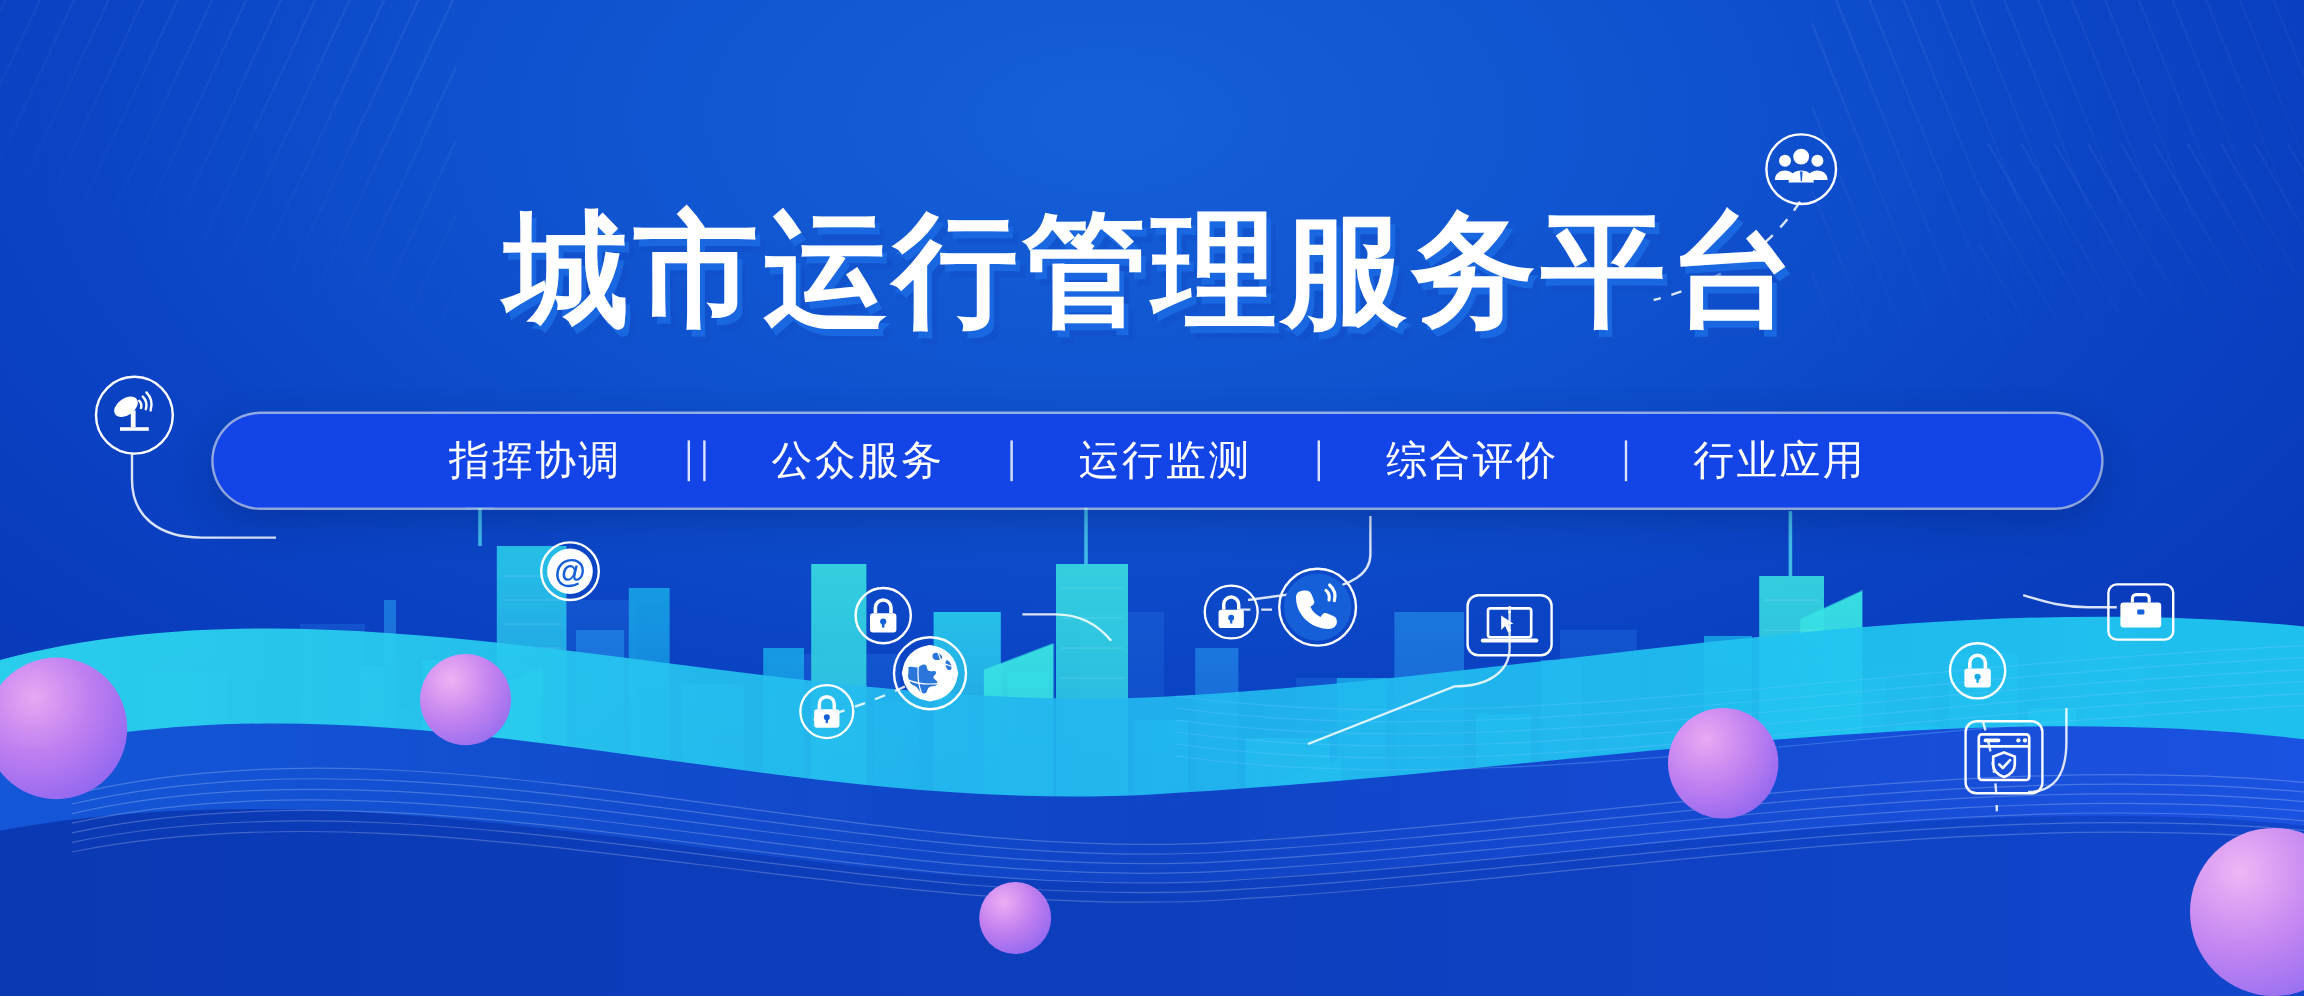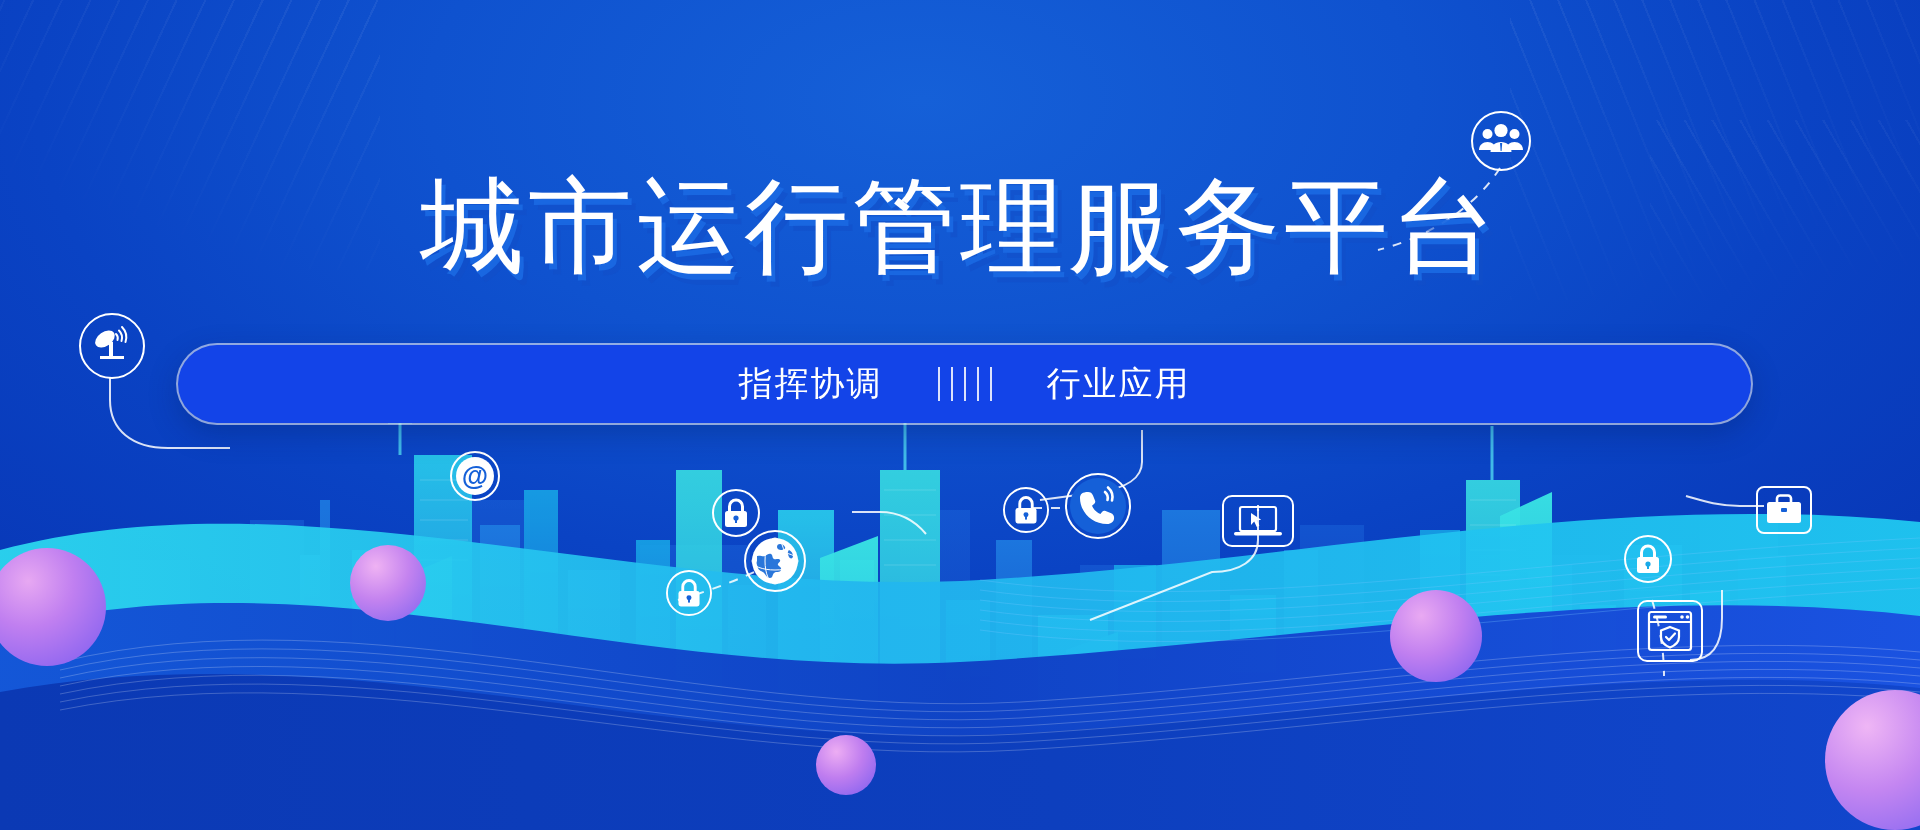--- a/index.html
+++ b/index.html
@@ -57,21 +57,21 @@
   .sph4{ left:1390px; top:590px; width:92px; height:92px;
          background:radial-gradient(circle at 34% 28%, #e9a9f2 0%, #c07ff0 45%, #7a5cf0 100%); }
   .sph5{ left:1825px; top:690px; width:140px; height:140px;
          background:radial-gradient(circle at 30% 26%, #efb6f5 0%, #c486f1 45%, #7e62f1 100%); }
 
   
   #title{
     position:absolute; left:0; top:170px; width:1920px;
     text-align:center;
     font-size:104px;
-    font-weight:400;
+    font-weight:700;
     letter-spacing:4px;
     color:#ffffff;
     line-height:1.08;
     text-shadow:
        4px 6px 0 rgba(26,104,226,.95),
        8px 11px 0 rgba(18,78,200,.55);
     white-space:nowrap;
   }
 
   
@@ -422,20 +422,23 @@
     </svg>
   </div>
 
   <div id="title">城市运行管理服务平台</div>
 
   <div id="navpill">
     <div class="inner">
       <div class="nav-item">指挥协调</div>
       <div class="nav-sep"></div>
       <div class="nav-sep"></div>
+      <div class="nav-item">公众服务</div>
       <div class="nav-sep"></div>
+      <div class="nav-item">运行监测</div>
       <div class="nav-sep"></div>
+      <div class="nav-item">综合评价</div>
       <div class="nav-sep"></div>
       <div class="nav-item">行业应用</div>
     </div>
   </div>
 
 </div>
 
 </body></html>

